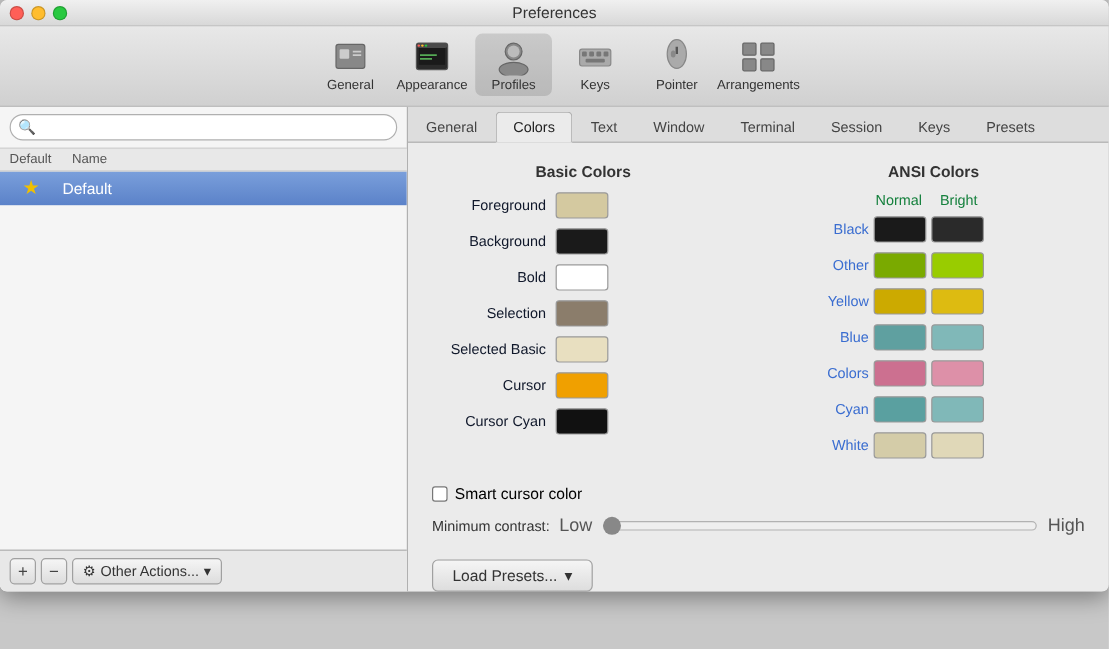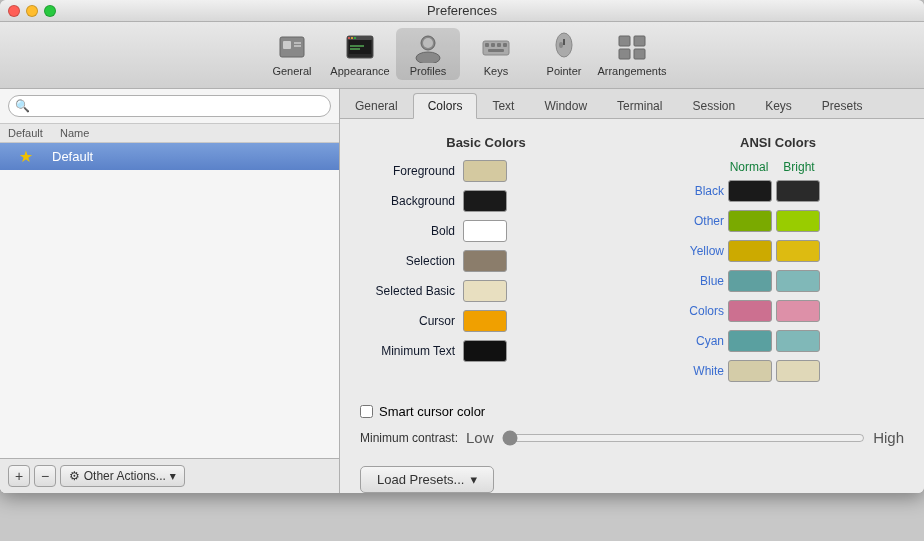--- a/index.html
+++ b/index.html
@@ -489,21 +489,21 @@
             </div>
             <div class="color-row">
               <span class="color-label">Selected Basic</span>
               <div class="color-swatch" style="background-color:#e8dfc0;"></div>
             </div>
             <div class="color-row">
               <span class="color-label">Cursor</span>
               <div class="color-swatch" style="background-color:#f0a000;"></div>
             </div>
             <div class="color-row">
-              <span class="color-label">Minimum Text</span>
+              <span class="color-label">Cursor Cyan</span>
               <div class="color-swatch" style="background-color:#111111;"></div>
             </div>
           </div>
 
           <div class="ansi-section">
             <div class="section-title">ANSI Colors</div>
             <div class="ansi-header">
               <div class="ansi-name-col"></div>
               <div class="ansi-col-label">Normal</div>
               <div class="ansi-col-label">Bright</div>

